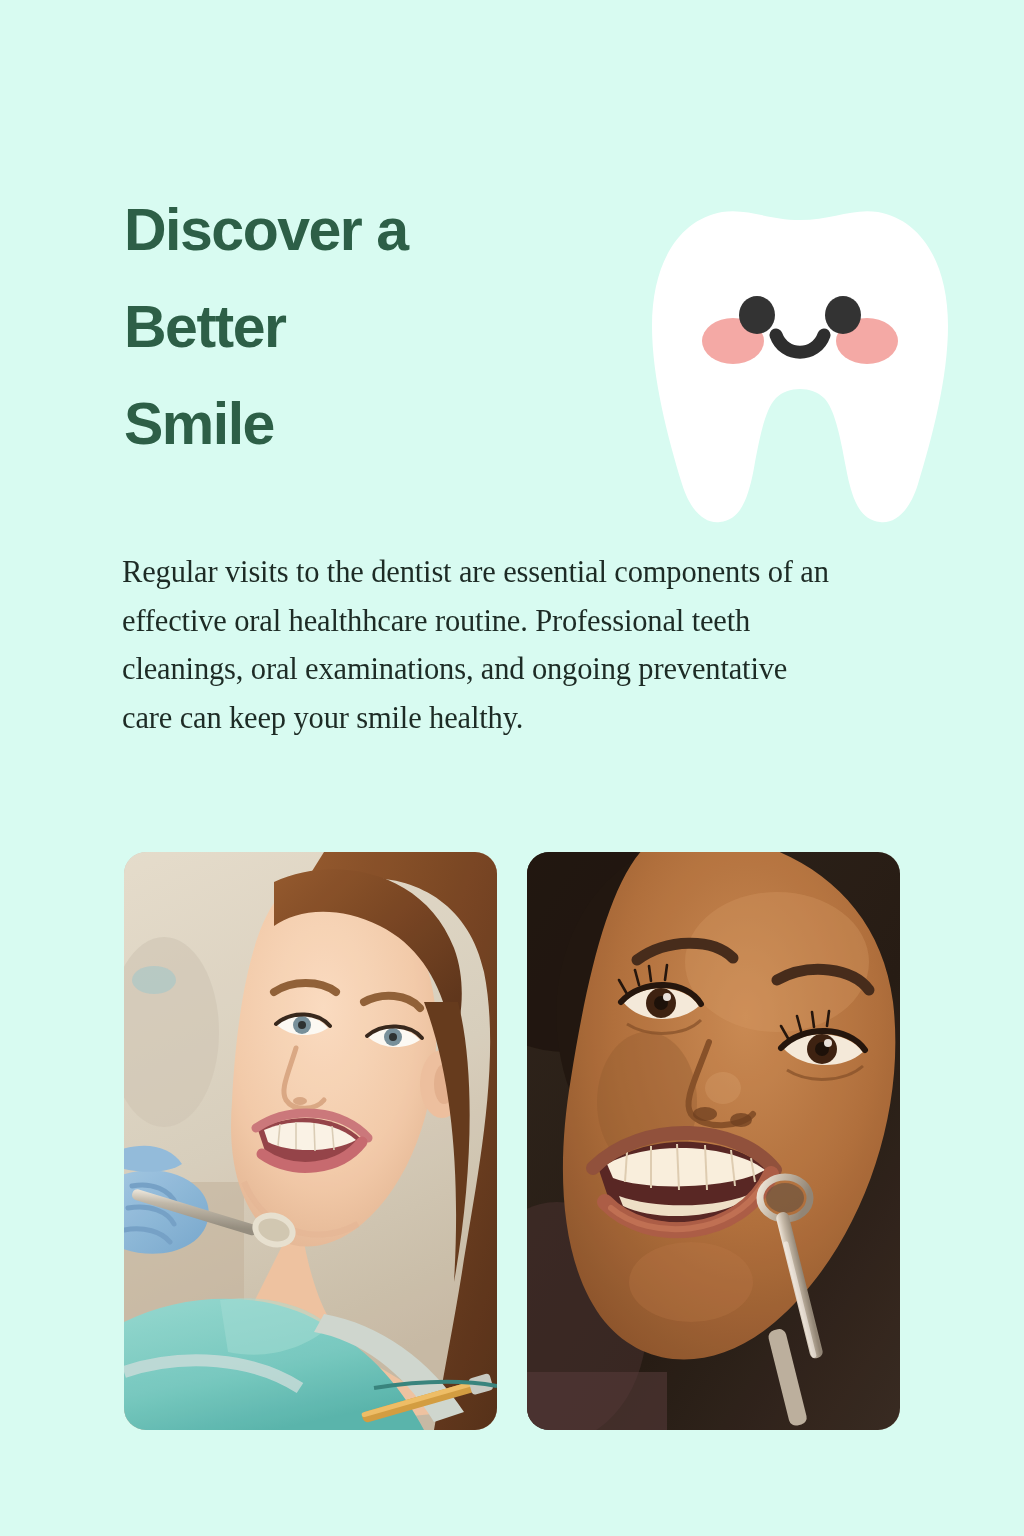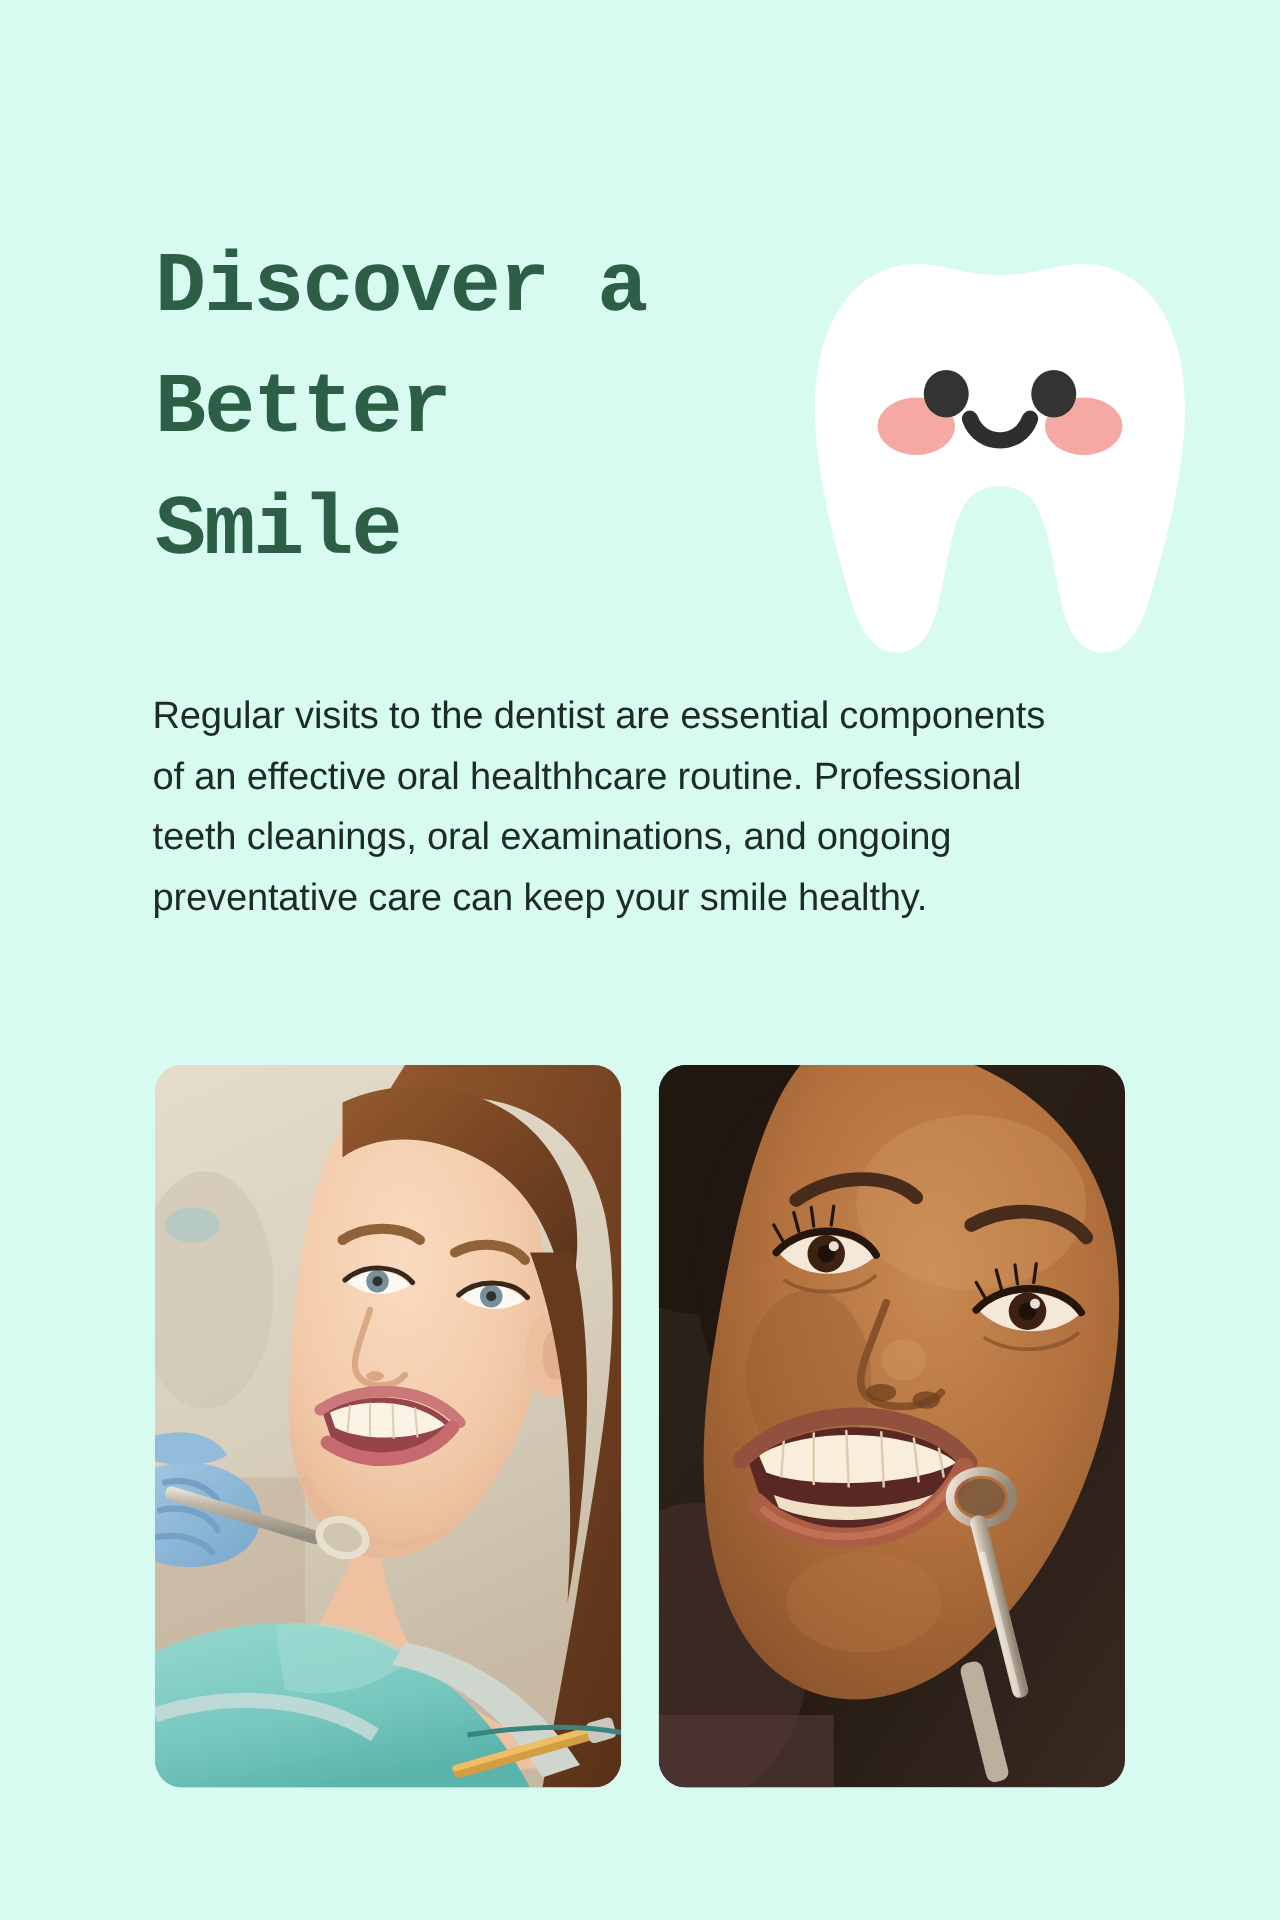--- a/index.html
+++ b/index.html
@@ -21,23 +21,23 @@
     overflow: hidden;
   }
 
   
   .headline {
     position: absolute;
     left: 124px;
     top: 182px;
     width: 520px;
     margin: 0;
-    font-family: Liberation Mono, monospace;
+    font-family: Liberation Sans, sans-serif;
     font-weight: 700;
-    font-size: 68px;
+    font-size: 59px;
     line-height: 97px;
     letter-spacing: -1.5px;
     color: #2d5f47;
     white-space: pre-line;
   }
 
   
   .tooth-wrap {
     position: absolute;
     left: 648px;
@@ -51,21 +51,21 @@
     height: 320px;
   }
 
   
   .body-copy {
     position: absolute;
     left: 122px;
     top: 548px;
     width: 722px;
     margin: 0;
-    font-family: Liberation Sans, sans-serif;
+    font-family: Liberation Serif, serif;
     font-weight: 400;
     font-size: 30.5px;
     line-height: 48.5px;
     letter-spacing: -0.15px;
     color: #1d2b25;
   }
 
   
   .photos {
     position: absolute;

